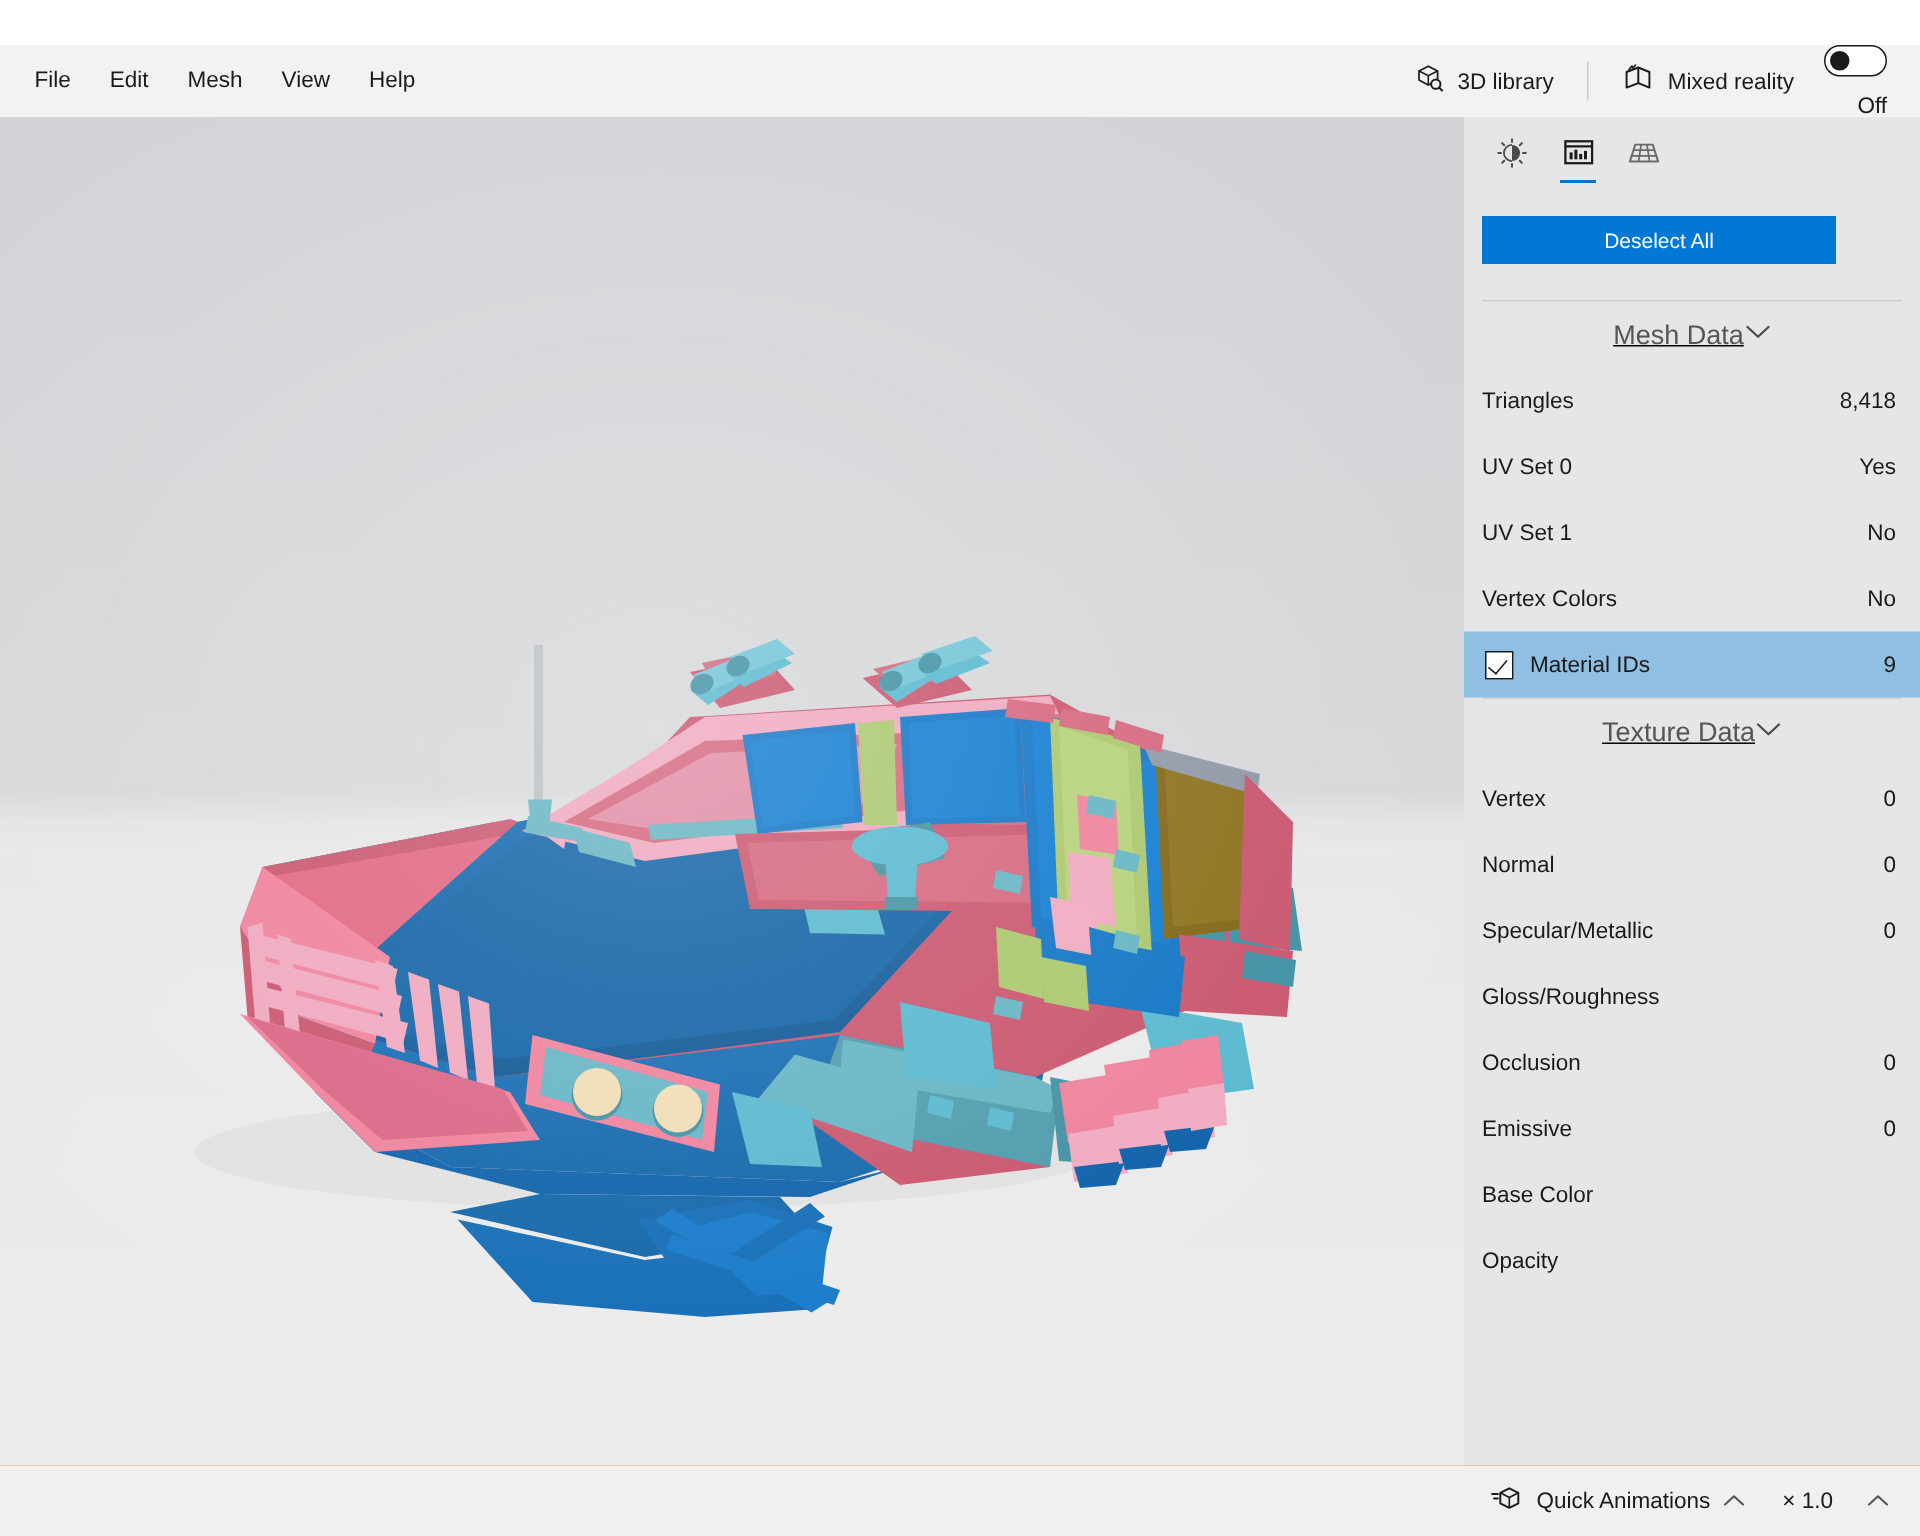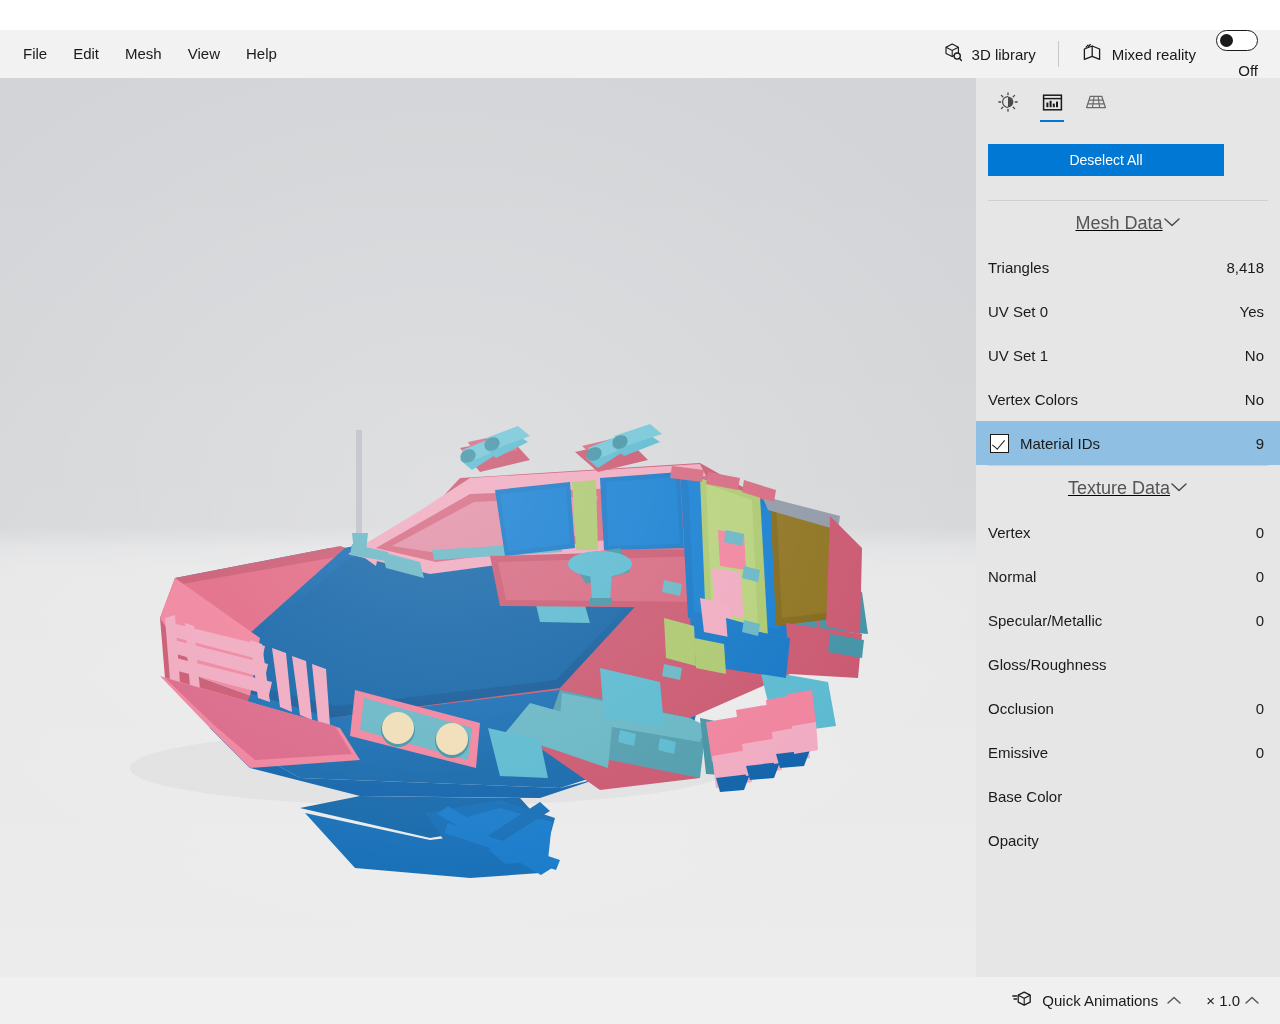--- a/index.html
+++ b/index.html
@@ -268,21 +268,21 @@
     gap: 8px;
     font-size: 15px;
     color: #1a1a1a;
     padding: 6px 6px;
     cursor: default;
     white-space: nowrap;
   }
   .speed {
     display: flex;
     align-items: center;
-    gap: 4px;
+    gap: 22px;
     font-size: 15px;
     color: #1a1a1a;
     margin-left: 12px;
     padding: 6px 6px;
     cursor: default;
   }
   .chev-up { color: #555; display:flex; align-items:center; }
 </style>
 </head>
 <body>

